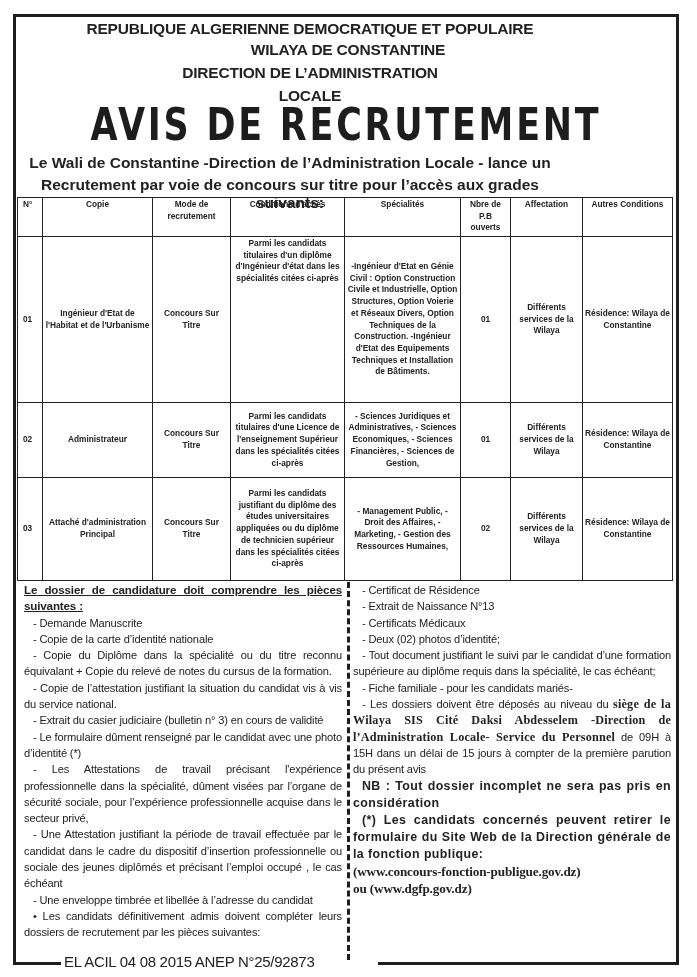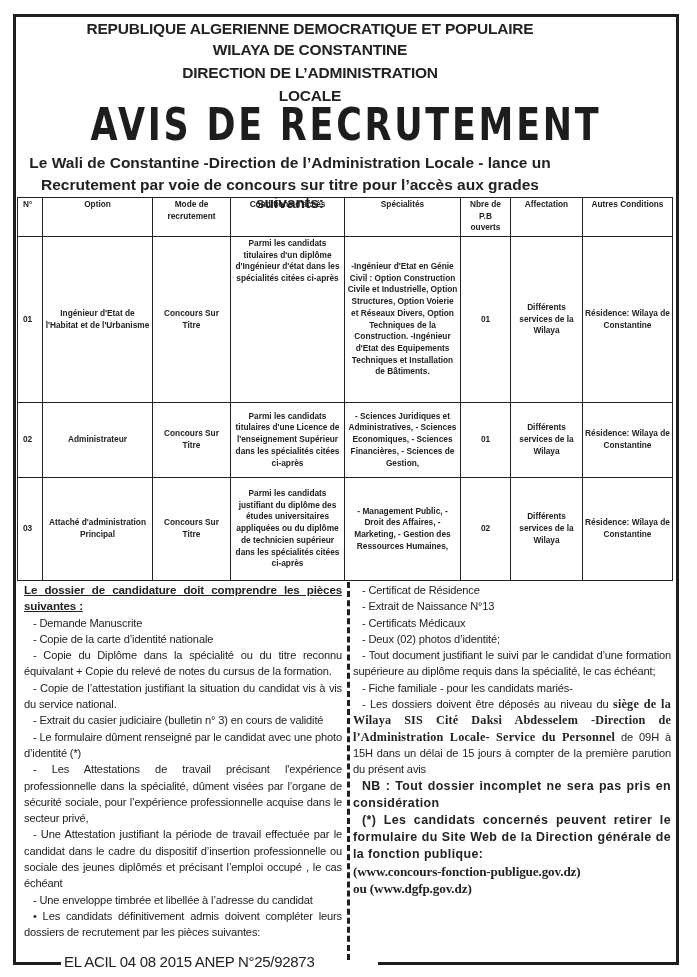--- a/index.html
+++ b/index.html
@@ -4,21 +4,21 @@
 <style>
   html, body { margin: 0; padding: 0; background: #ffffff; }
   body { width: 697px; height: 977px; position: relative; overflow: hidden; font-family: "Liberation Sans", sans-serif; color: #1a1a1a; }
 
   .frame { position: absolute; left: 13px; top: 14px; width: 666px; height: 950px; border: 3px solid #1e1e1e; box-sizing: border-box; border-bottom: none; }
   .frame-bottom-left { position: absolute; left: 13px; top: 962px; width: 48px; height: 3px; background: #1e1e1e; }
   .frame-bottom-right { position: absolute; left: 378px; top: 962px; width: 301px; height: 3px; background: #1e1e1e; }
 
   .head-line { position: absolute; left: 13px; width: 594px; text-align: center; font-family: "Liberation Sans Narrow", "Liberation Sans", sans-serif; font-size: 15.5px; font-weight: bold; letter-spacing: -0.2px; color: #222; }
   .head-1 { top: 20px; }
-  .head-2 { top: 41px; }
+  .head-2 { top: 41px; margin-left: 38px; }
   .head-3 { top: 64px; }
   .head-4 { top: 87px; }
 
   .title { position: absolute; left: 13px; width: 666px; top: 100px; text-align: center; font-family: "DejaVu Sans", sans-serif; font-weight: bold; font-size: 38px; letter-spacing: 3px; color: #1d1d1d; transform: scaleX(0.92) scaleY(1.15); transform-origin: center top; }
 
   .intro { position: absolute; left: 13px; width: 554px; text-align: center; font-size: 15.5px; font-weight: bold; color: #222; }
   .intro-1 { top: 154px; }
   .intro-2 { top: 176px; }
 
   table.grades { position: absolute; left: 17px; top: 197px; width: 655px; border-collapse: collapse; table-layout: fixed; font-size: 8.3px; font-weight: bold; color: #222; }
@@ -67,21 +67,21 @@
       <col style="width:78px">
       <col style="width:114px">
     <col style="width:116px">
       <col style="width:50px">
       <col style="width:72px">
       <col style="width:90px">
   </colgroup>
   <thead>
     <tr>
       <th class="num" style="text-align:left;padding-left:5px">N°</th>
-      <th>Option</th>
+      <th>Copie</th>
       <th>Mode de recrutement</th>
       <th>Conditions d'accès</th>
       <th>Spécialités</th>
       <th>Nbre de P.B ouverts</th>
       <th>Affectation</th>
       <th>Autres Conditions</th>
     </tr>
   </thead>
   <tbody>
     <tr class="row-1">

